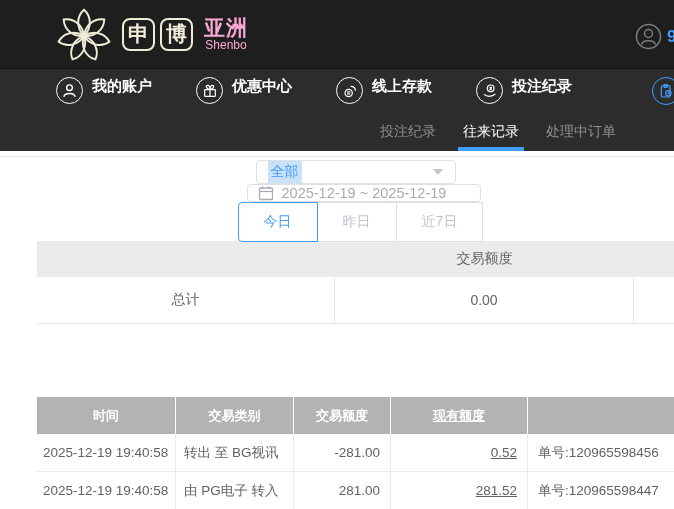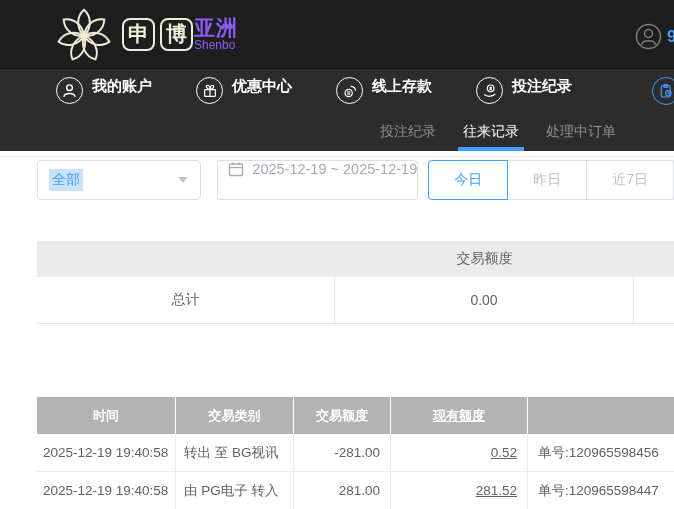--- a/index.html
+++ b/index.html
@@ -6,21 +6,21 @@
   html,body { width:674px; height:509px; overflow:hidden; background:#fff;
     font-family:"Liberation Sans", sans-serif; }
 
   
   .top-header { height:68px; background:#1e1e1e; position:relative; display:flex; align-items:center; }
   .logo-wrap { display:flex; align-items:center; margin-left:52px; }
   .flower { width:64px; height:60px; }
   .logo-boxes { display:flex; gap:5px; margin-left:6px; }
   .logo-box { width:33px; height:33px; border:2px solid #efedd8; border-radius:8px;
     color:#efedd8; font-size:21px; font-weight:bold; display:flex; align-items:center; justify-content:center; }
-  .logo-right { margin-left:1px; color:#8b5cf6; line-height:1.05; }
+  .logo-right { margin-left:11px; color:#f9a8d4; line-height:1.05;text-align:center; }
   .logo-region { font-size:21px; font-weight:bold; letter-spacing:1px; }
   .logo-sub { font-size:12px; }
   .header-user { position:absolute; left:635px; top:23px; display:flex; align-items:center; gap:5px; }
   .user-name { color:#409eff; font-size:17px; font-weight:bold; }
 
   
   .nav { height:44px; background:#2c2c2c; border-top:1px solid #151515; display:flex; align-items:center;
     padding-left:56px; gap:44px; position:relative; }
   .nav-item { display:flex; align-items:flex-start; gap:9px; cursor:pointer; }
   .nav-circle { width:27px; height:27px; border:1.5px solid #fff; border-radius:50%;
@@ -31,21 +31,21 @@
 
   
   .tabbar { height:39px; background:#2c2c2c; display:flex; justify-content:flex-end; align-items:stretch;
     gap:27px; padding-right:58px; }
   .tab { font-size:14px; color:#8d9094; display:flex; align-items:center; position:relative; cursor:pointer; white-space:nowrap; }
   .tab.active { color:#fff; font-weight:normal;text-align:right; }
   .tab.active::after { content:""; position:absolute; left:-5px; right:-5px; bottom:0; height:4px; background:#409eff; }
 
   
   .content-line { height:1px; background:#e9e9e9; margin-top:5px; }
-  .filter-row { display:flex; align-items:center; margin:3px 0 0 37px; height:40px; }
+  .filter-row { display:flex; align-items:center; margin:3px 0 0 37px; height:40px;flex-direction:column; }
   .select-box { width:200px; height:40px; border:1px solid #dcdfe6; border-radius:4px; background:#fff;
     display:flex; align-items:center; position:relative; cursor:pointer; }
   .select-value { margin-left:11px; font-size:14px; color:#409eff; background:#c9e2f8; padding:2px 3px; }
   .caret-down { position:absolute; right:12px; width:0; height:0;
     border-left:5px solid transparent; border-right:5px solid transparent; border-top:6px solid #c0c4cc; }
   .date-box { margin-left:16px; width:234px; height:40px; border:1px solid #dcdfe6; border-radius:4px;
     display:flex; align-items:flex-start; gap:8px; padding-left:10px; cursor:pointer; }
   .date-text { color:#a8abb2; font-size:14.5px; white-space:nowrap; }
   .btn-group { margin-left:10px; display:flex; }
   .qbtn { height:40px; border:1px solid #dcdfe6; background:#fff; font-size:14px; padding:0 25px;

